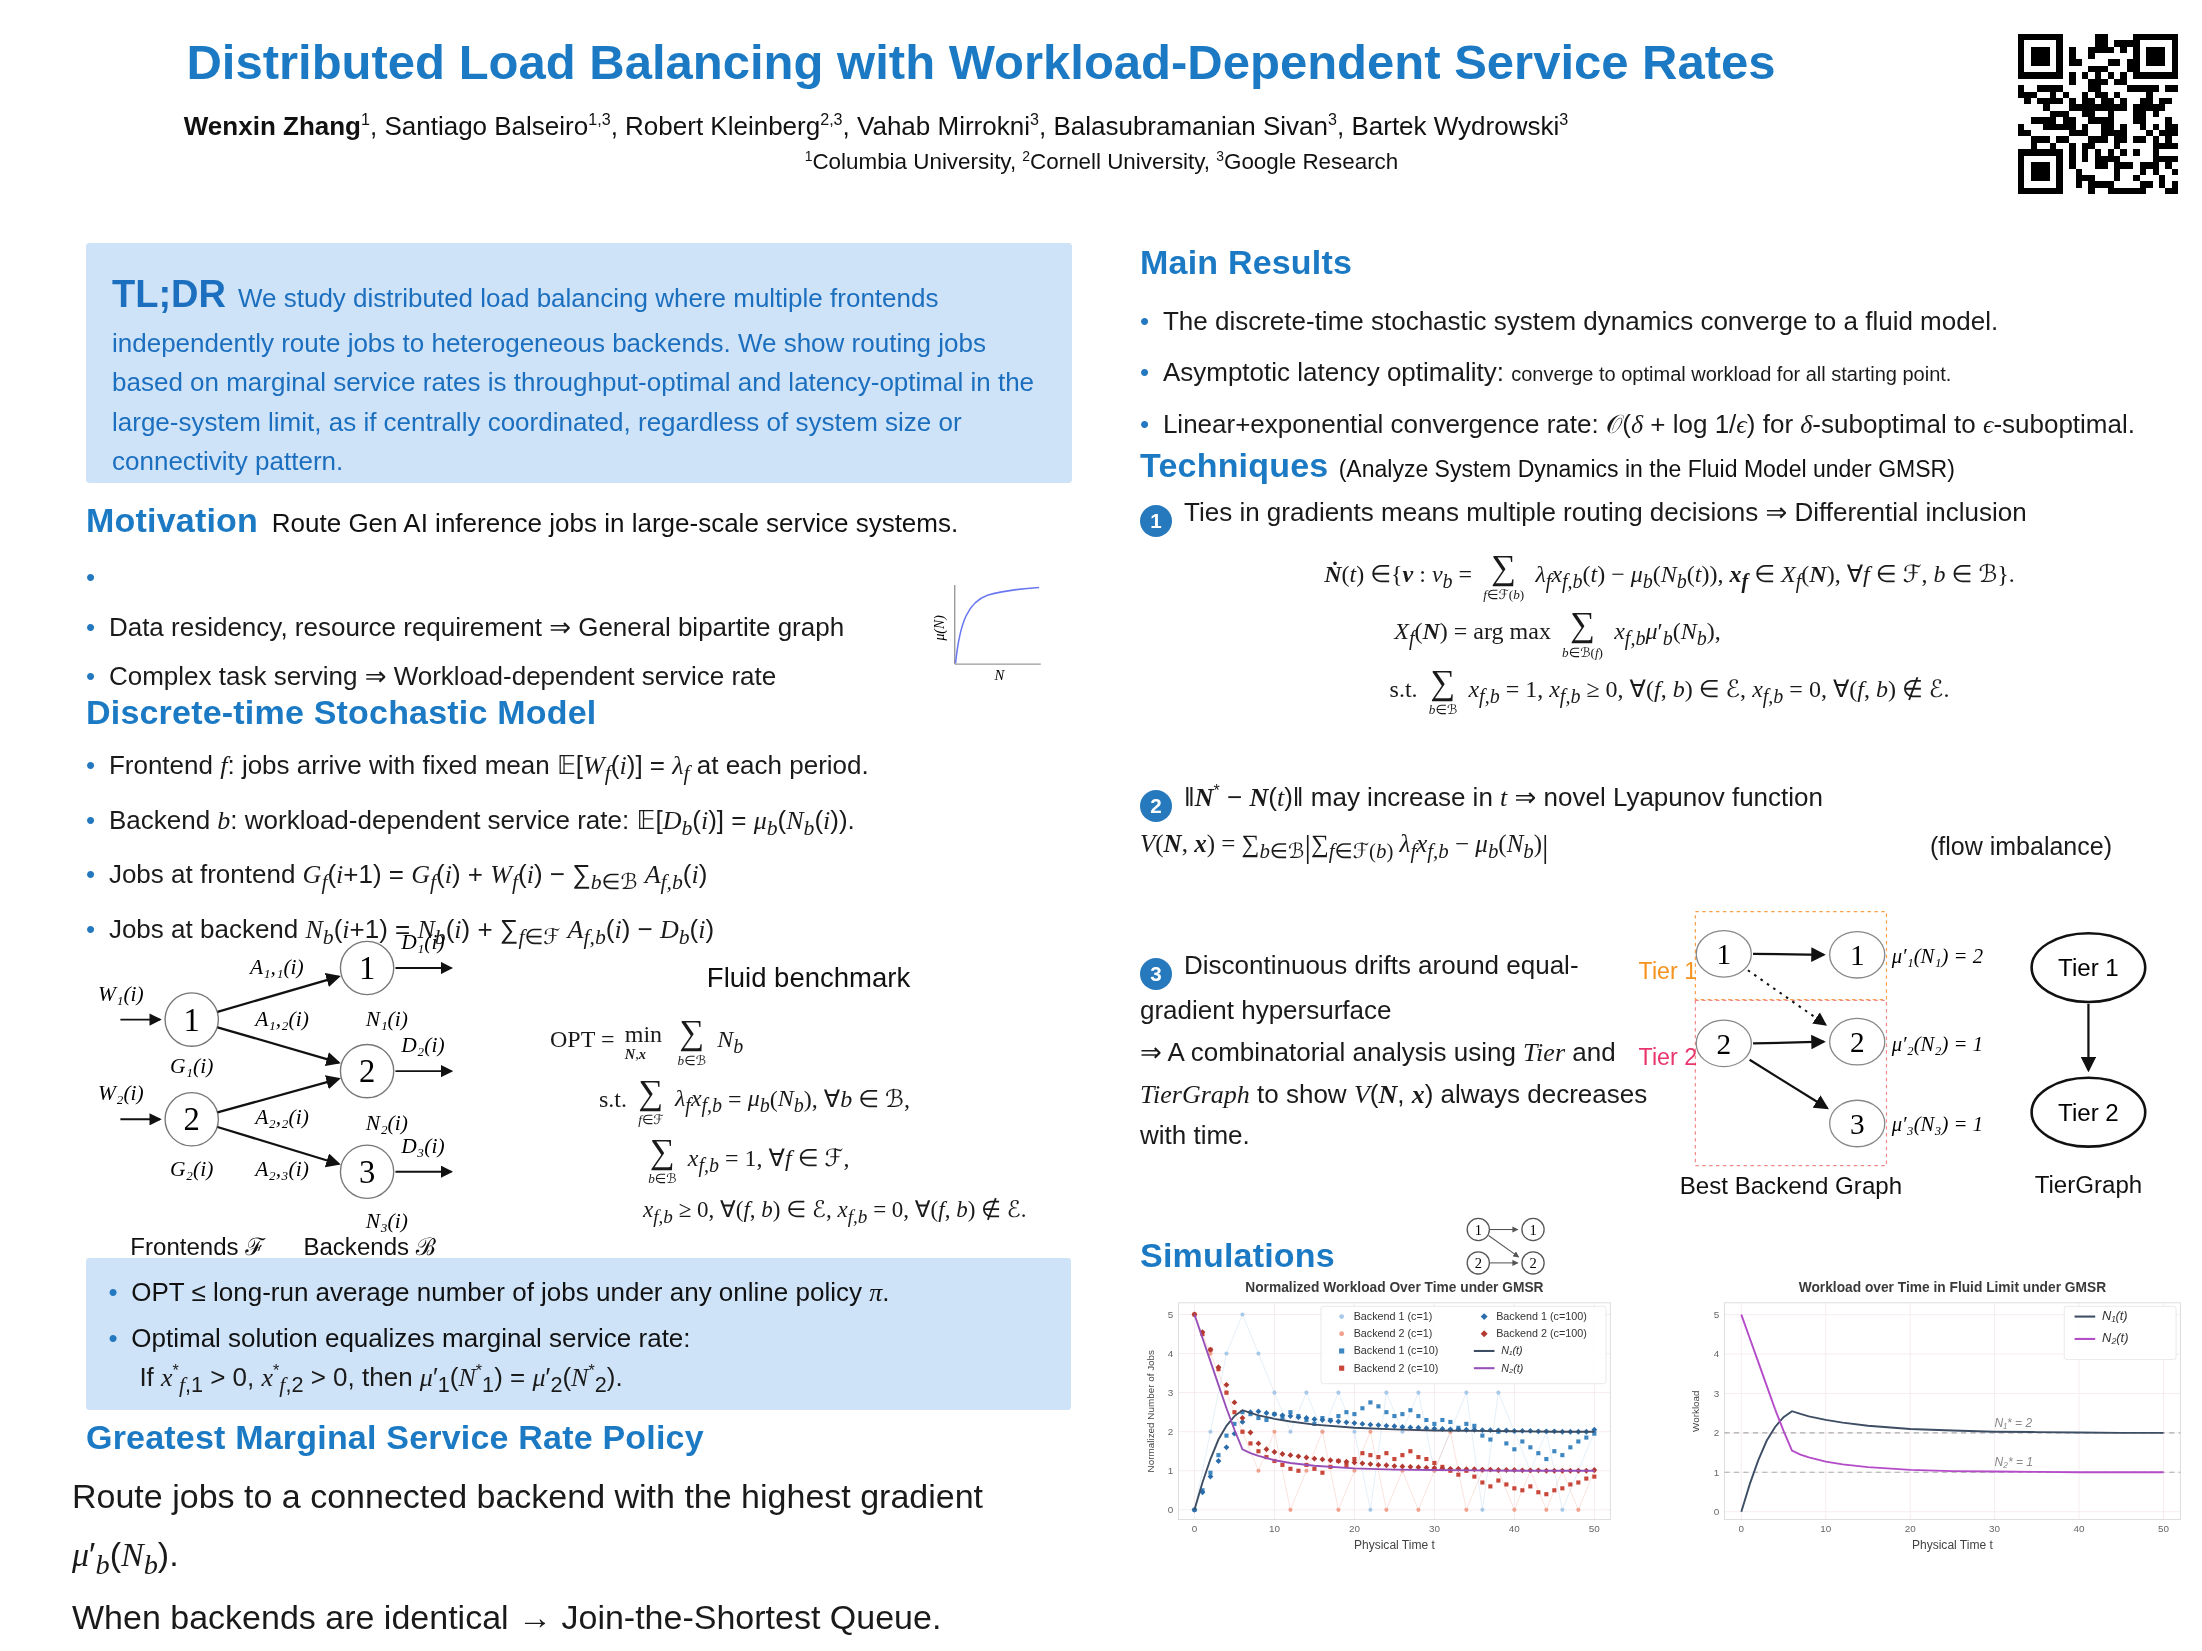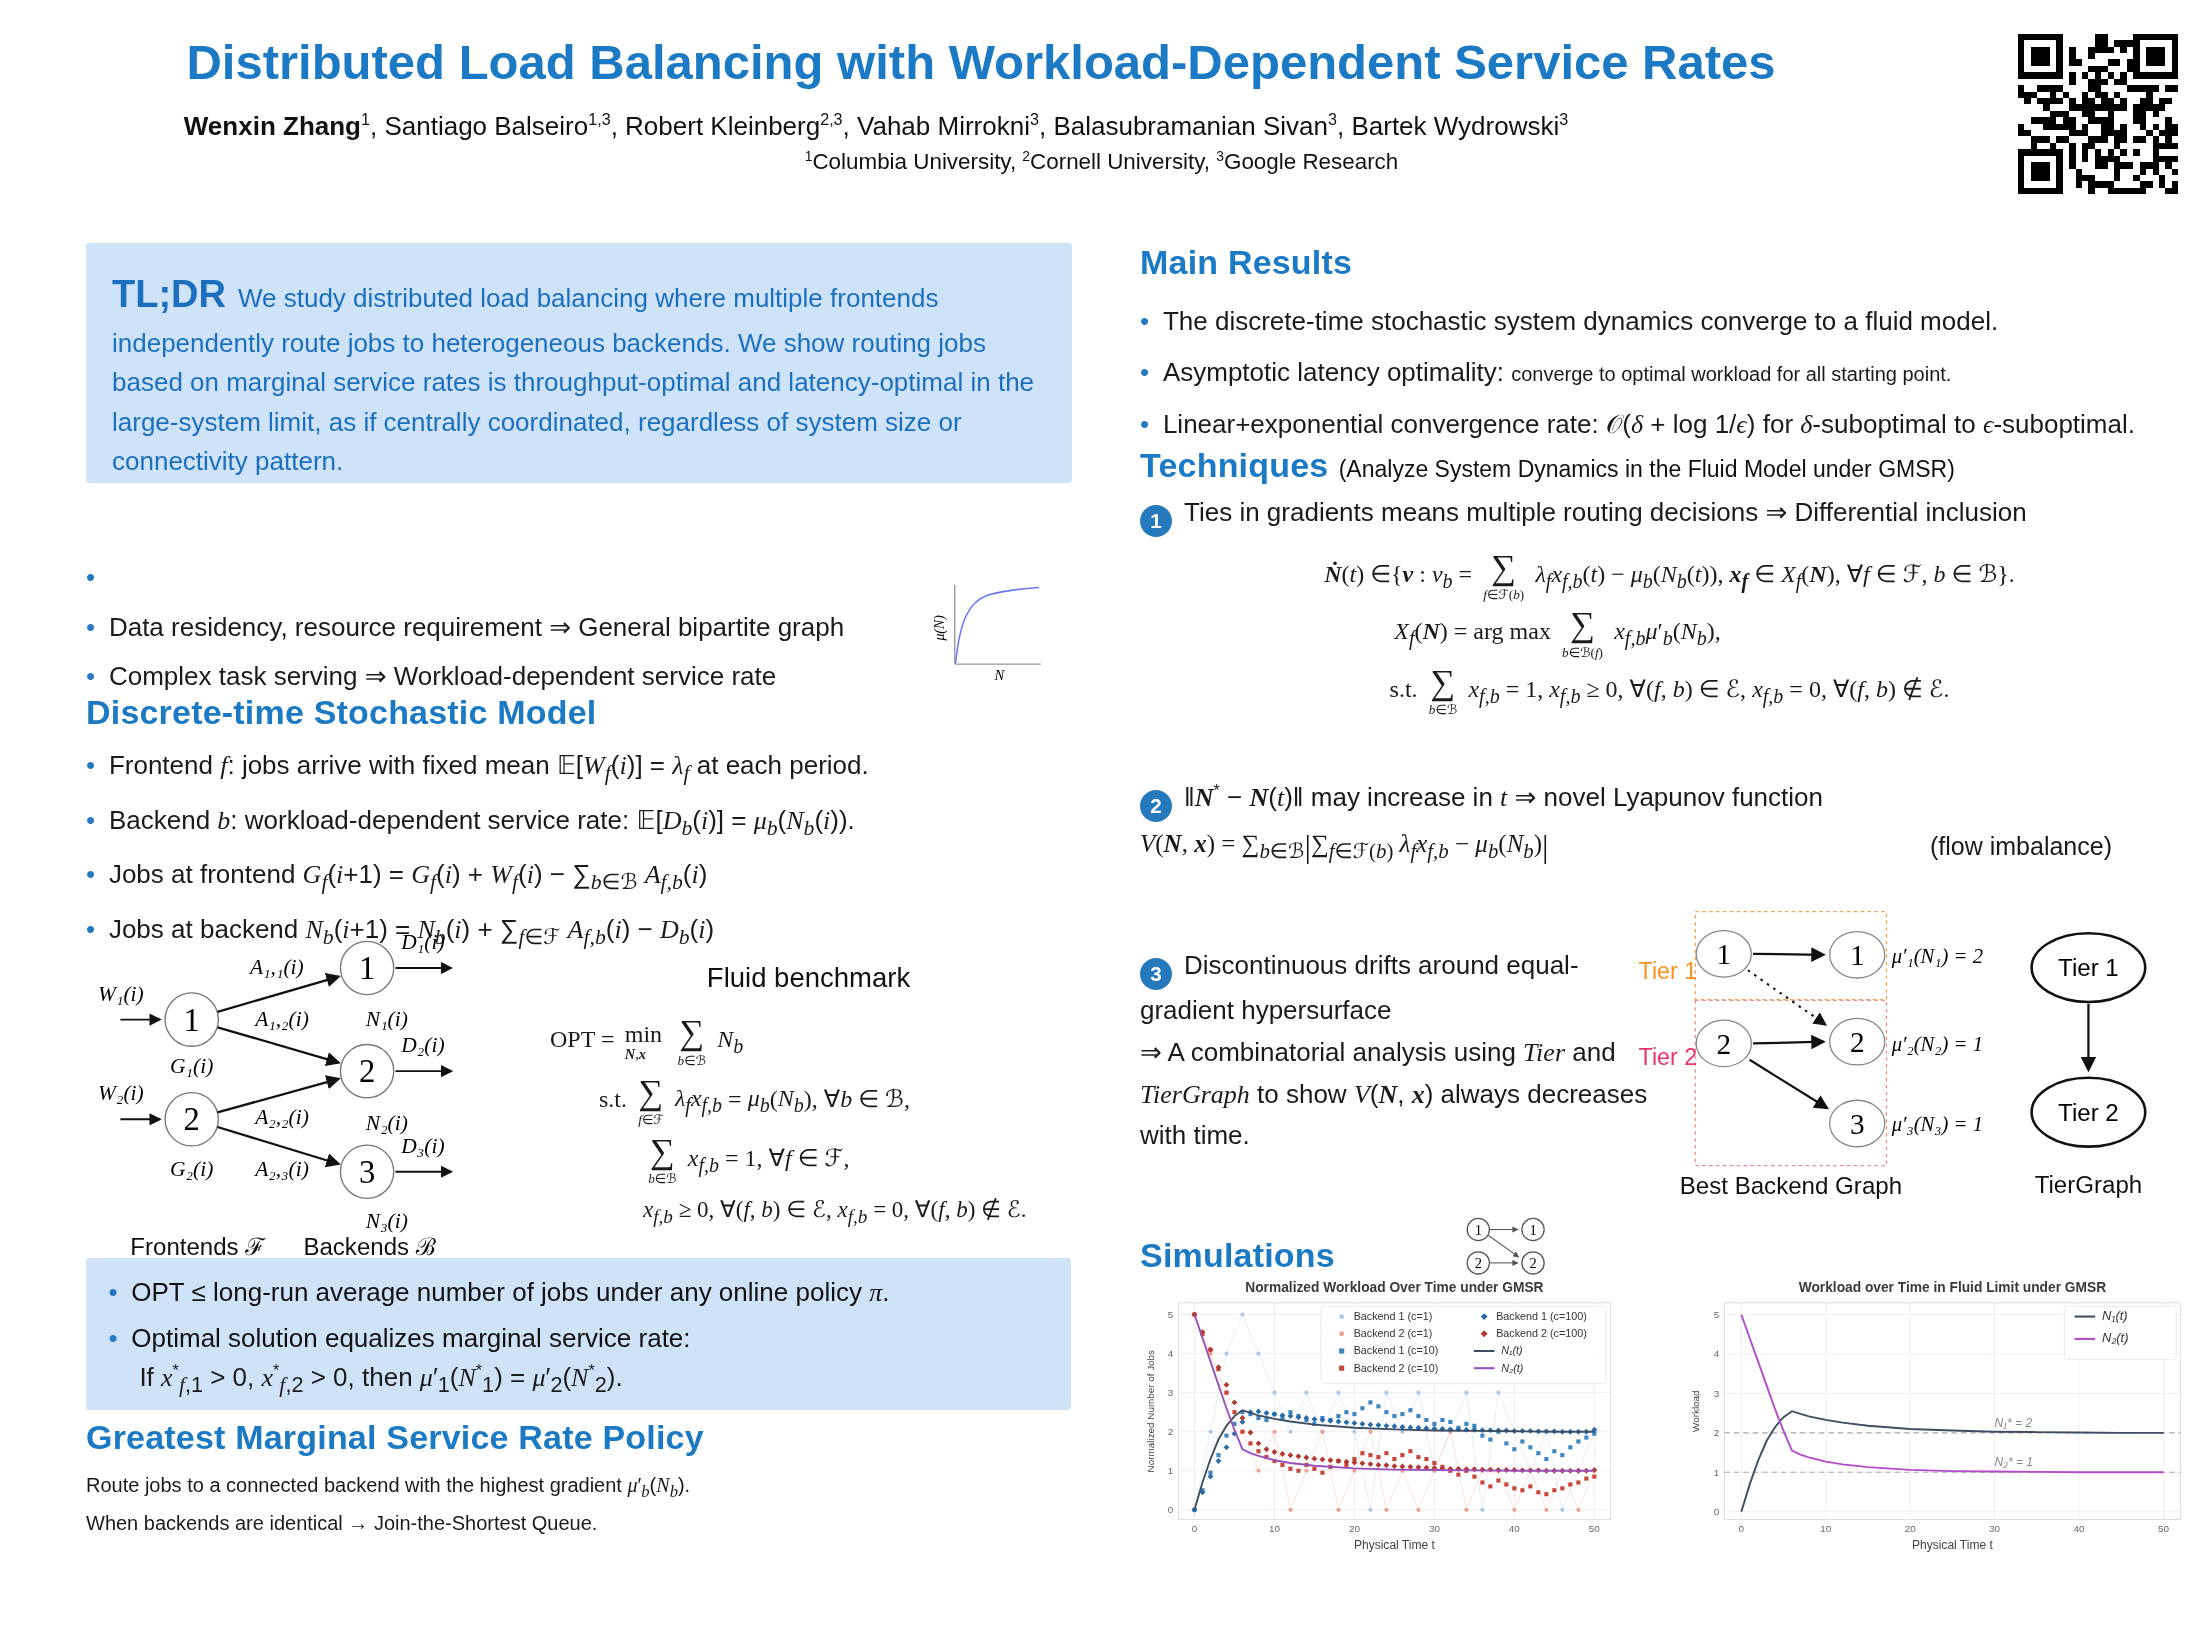--- a/index.html
+++ b/index.html
@@ -369,20 +369,23 @@
       <rect x="20" y="26" width="1" height="1" fill="#000"></rect>
       <rect x="21" y="26" width="1" height="1" fill="#000"></rect>
       <rect x="25" y="26" width="1" height="1" fill="#000"></rect>
       <rect x="26" y="26" width="1" height="1" fill="#000"></rect>
     </svg>
 
   <div id="tldr" class="abs bluebox">
     <span class="tldr-label">TL;DR</span><span>We study distributed load balancing where multiple frontends independently route jobs to heterogeneous backends. We show routing jobs based on marginal service rates is throughput-optimal and latency-optimal in the large-system limit, as if centrally coordinated, regardless of system size or connectivity pattern.</span>
   </div>
 
+  <div id="mot-h" class="abs" style="left:86px;top:501px;">
+    <span class="h1">Motivation</span><span class="h-intro">Route Gen AI inference jobs in large-scale service systems.</span>
+  </div>
   <div class="abs" style="left:86px;top:559px;width:860px;">
     <div class="bullet">
         <span class="dot">•</span>
       </div>
     <div class="bullet">
         <span class="dot">•</span>
         <span>Data residency, resource requirement ⇒ General bipartite graph</span>
       </div>
     <div class="bullet">
         <span class="dot">•</span>
@@ -492,21 +495,21 @@
         <span>OPT ≤ long-run average number of jobs under any online policy <i>π</i>.</span>
       </div>
     <div class="bullet" style="margin-bottom:3.4px;">
         <span class="dot">•</span>
         <span>Optimal solution equalizes marginal service rate:</span>
       </div>
     <div class="indent" style="font-size:26px;">If <i>x</i><sup>*</sup><sub><i>f</i>,1</sub> &gt; 0, <i>x</i><sup>*</sup><sub><i>f</i>,2</sub> &gt; 0, then <i>μ</i>′<sub>1</sub>(<i>N</i><sup>*</sup><sub>1</sub>) = <i>μ</i>′<sub>2</sub>(<i>N</i><sup>*</sup><sub>2</sub>).</div>
   </div>
 
   <div class="abs h1" style="left:86px;top:1418px;">Greatest Marginal Service Rate Policy</div>
-  <div class="abs math" style="left:86px;top:1468px;width:989px;font-size:20px;line-height:1.7;">
+  <div class="abs math" style="left:72px;top:1468px;width:989px;font-size:34px;line-height:1.7;">
     <div>Route jobs to a connected backend with the highest gradient <i>μ</i>′<sub><i>b</i></sub>(<i>N<sub>b</sub></i>).</div>
     <div>When backends are identical → Join-the-Shortest Queue.</div>
   </div>
 
   <div class="abs h1" style="left:1140px;top:243px;">Main Results</div>
   <div class="abs" style="left:1140px;top:303px;width:1054px;">
     <div class="bullet" style="margin-bottom:13.8px;">
         <span class="dot">•</span>
         <span>The discrete-time stochastic system dynamics converge to a fluid model.</span>
       </div>

